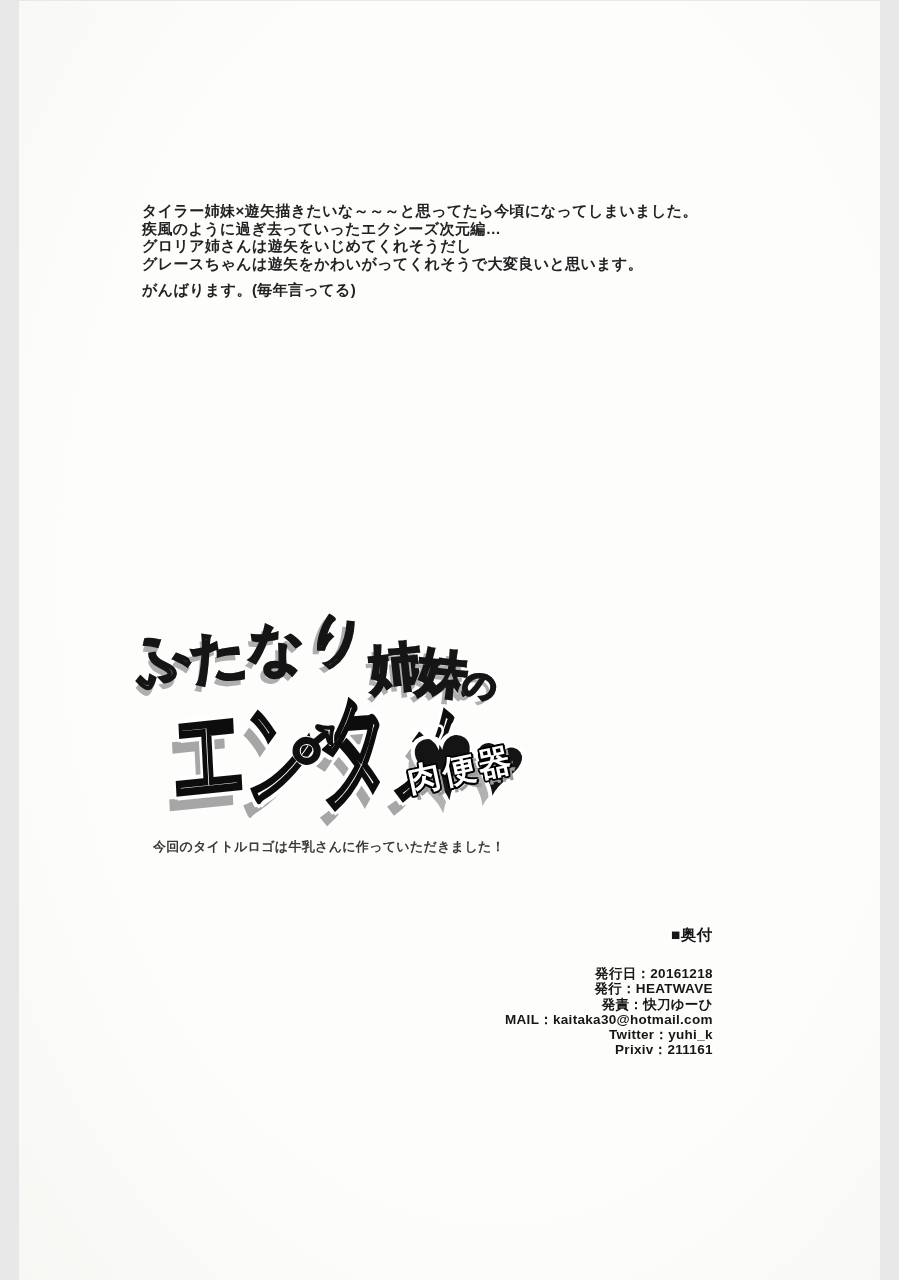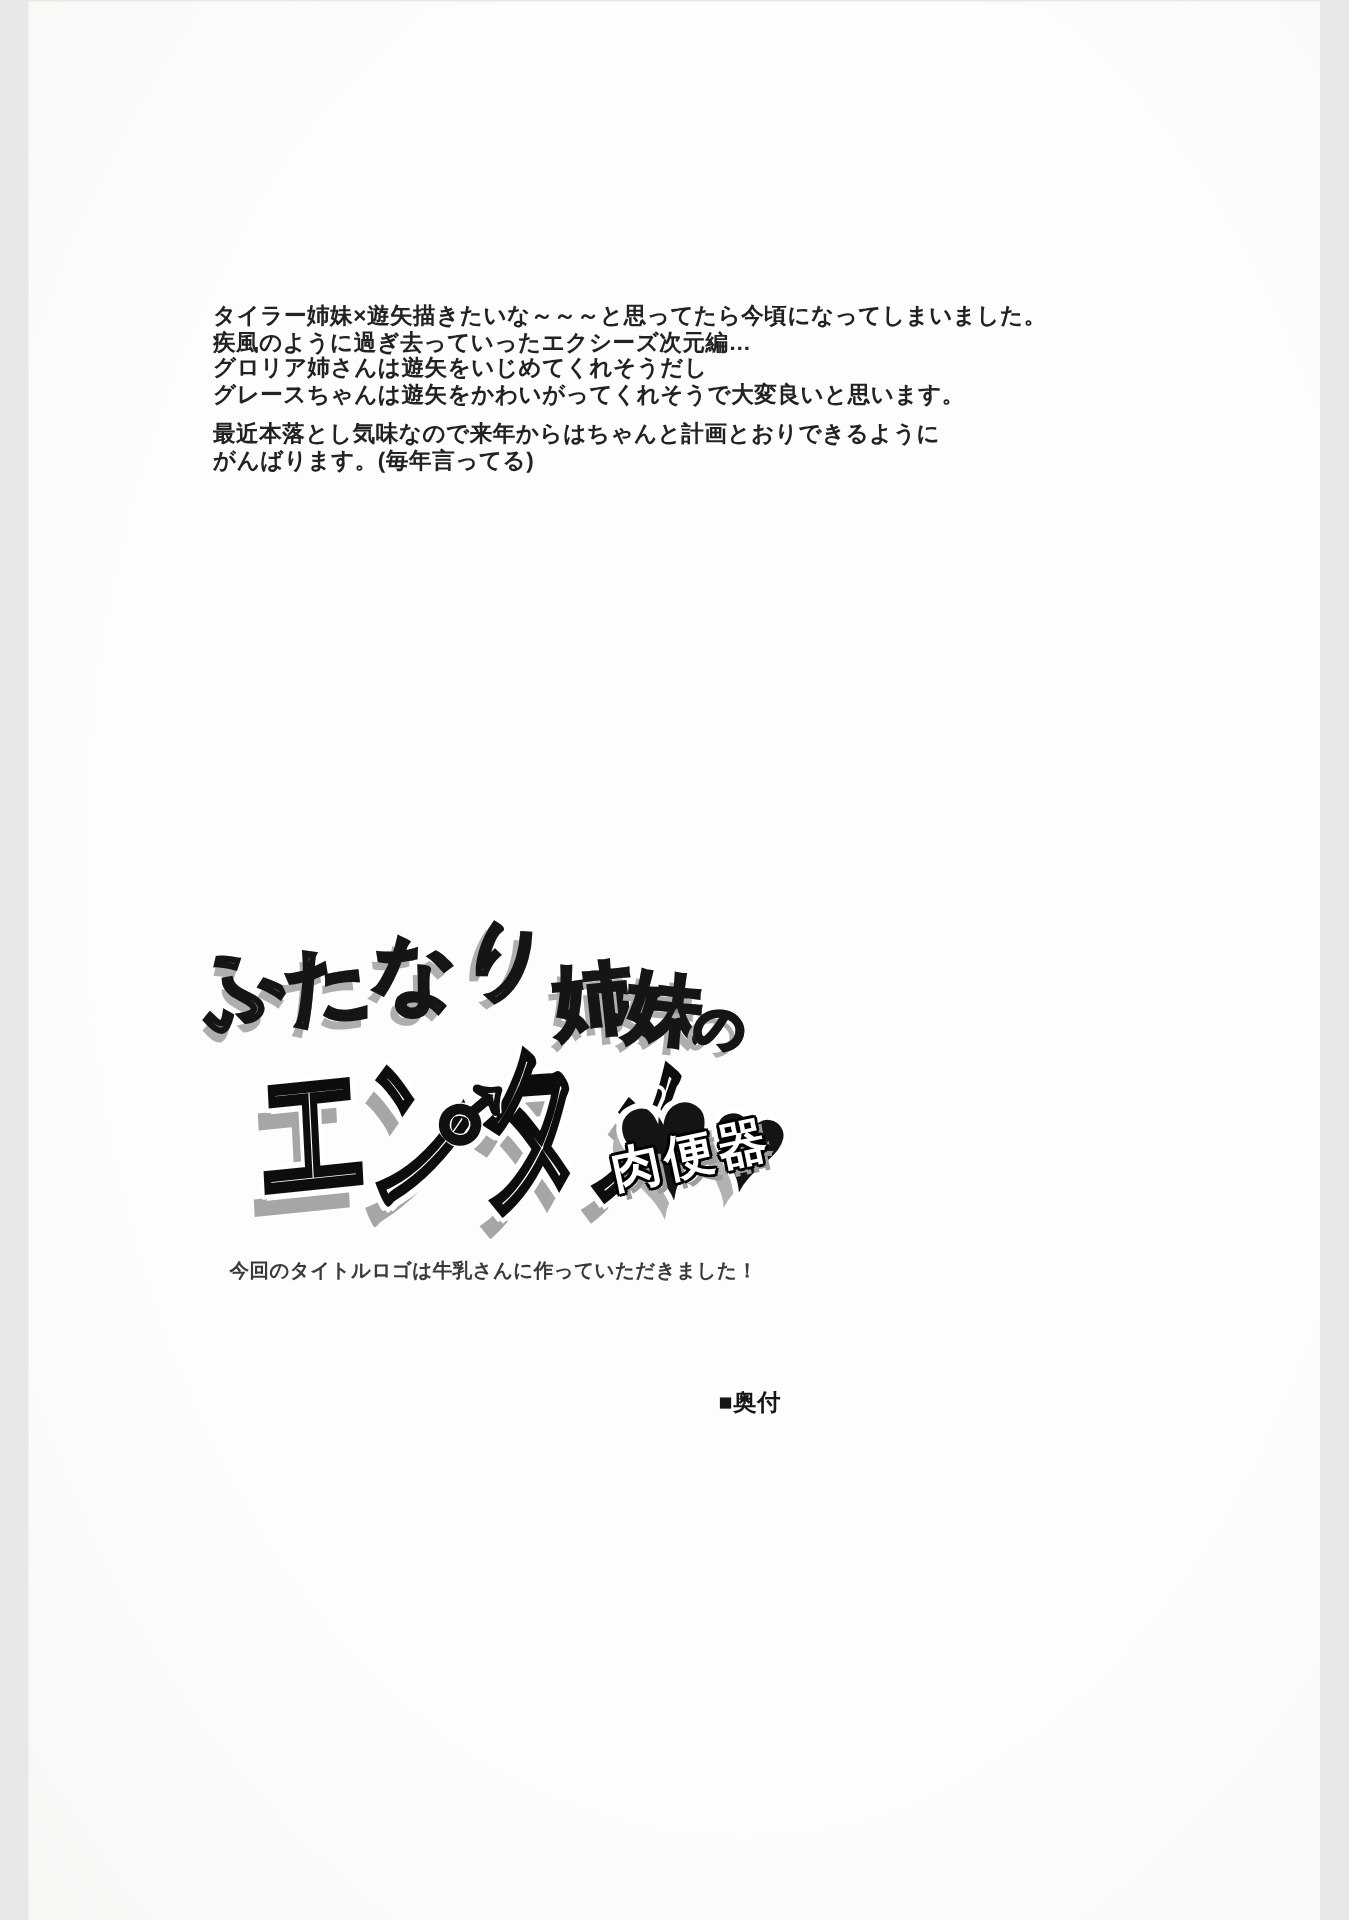--- a/index.html
+++ b/index.html
@@ -152,21 +152,21 @@
     font-size: 13px;
     font-weight: 600;
     line-height: 15px;
     letter-spacing: 0.3px;
     color: #3a3a3a;
   }
 
   
   .colophon {
     position: absolute;
-    left: 460px;
+    left: 486px;
     top: 924px;
     color: #161616;
     text-align: right;
   }
   .colophon-heading {
     font-size: 15.5px;
     font-weight: bold;
     letter-spacing: 0.5px;
   }
   .colophon-lines {
@@ -190,21 +190,20 @@
 <div class="page">
 
   <div class="afterword">
     <div class="para">
       <div class="text-line">タイラー姉妹×遊矢描きたいな～～～と思ってたら今頃になってしまいました。</div>
       <div class="text-line">疾風のように過ぎ去っていったエクシーズ次元編…</div>
       <div class="text-line">グロリア姉さんは遊矢をいじめてくれそうだし</div>
       <div class="text-line">グレースちゃんは遊矢をかわいがってくれそうで大変良いと思います。</div>
     </div>
     <div class="para">
-      <div class="text-line">最近本落とし気味なので来年からはちゃんと計画とおりできるように</div>
       <div class="text-line">がんばります。(毎年言ってる)</div>
     </div>
   </div>
 
   <div class="logo">
     <div class="logo-line1">
       <span class="lchar">ふ</span>
       <span class="lchar">た</span>
       <span class="lchar">な</span>
       <span class="lchar">り</span>
@@ -224,15 +223,23 @@
     <span class="heart-small">♥</span>
     <span class="heart-label">肉便器</span>
   </div>
 
   <div class="logo-credit">
     <div class="text-line">今回のタイトルロゴは牛乳さんに作っていただきました！</div>
   </div>
 
   <div class="colophon">
     <div class="colophon-heading">■奥付</div>
+    <div class="colophon-lines">
+      <div class="text-line">発行日：20161218</div>
+      <div class="text-line">発行：HEATWAVE</div>
+      <div class="text-line">発責：快刀ゆーひ</div>
+      <div class="text-line">MAIL：kaitaka30@hotmail.com</div>
+      <div class="text-line">Twitter：yuhi_k</div>
+      <div class="text-line">Prixiv：211161</div>
+    </div>
   </div>
 
 </div>
 
 </body></html>

